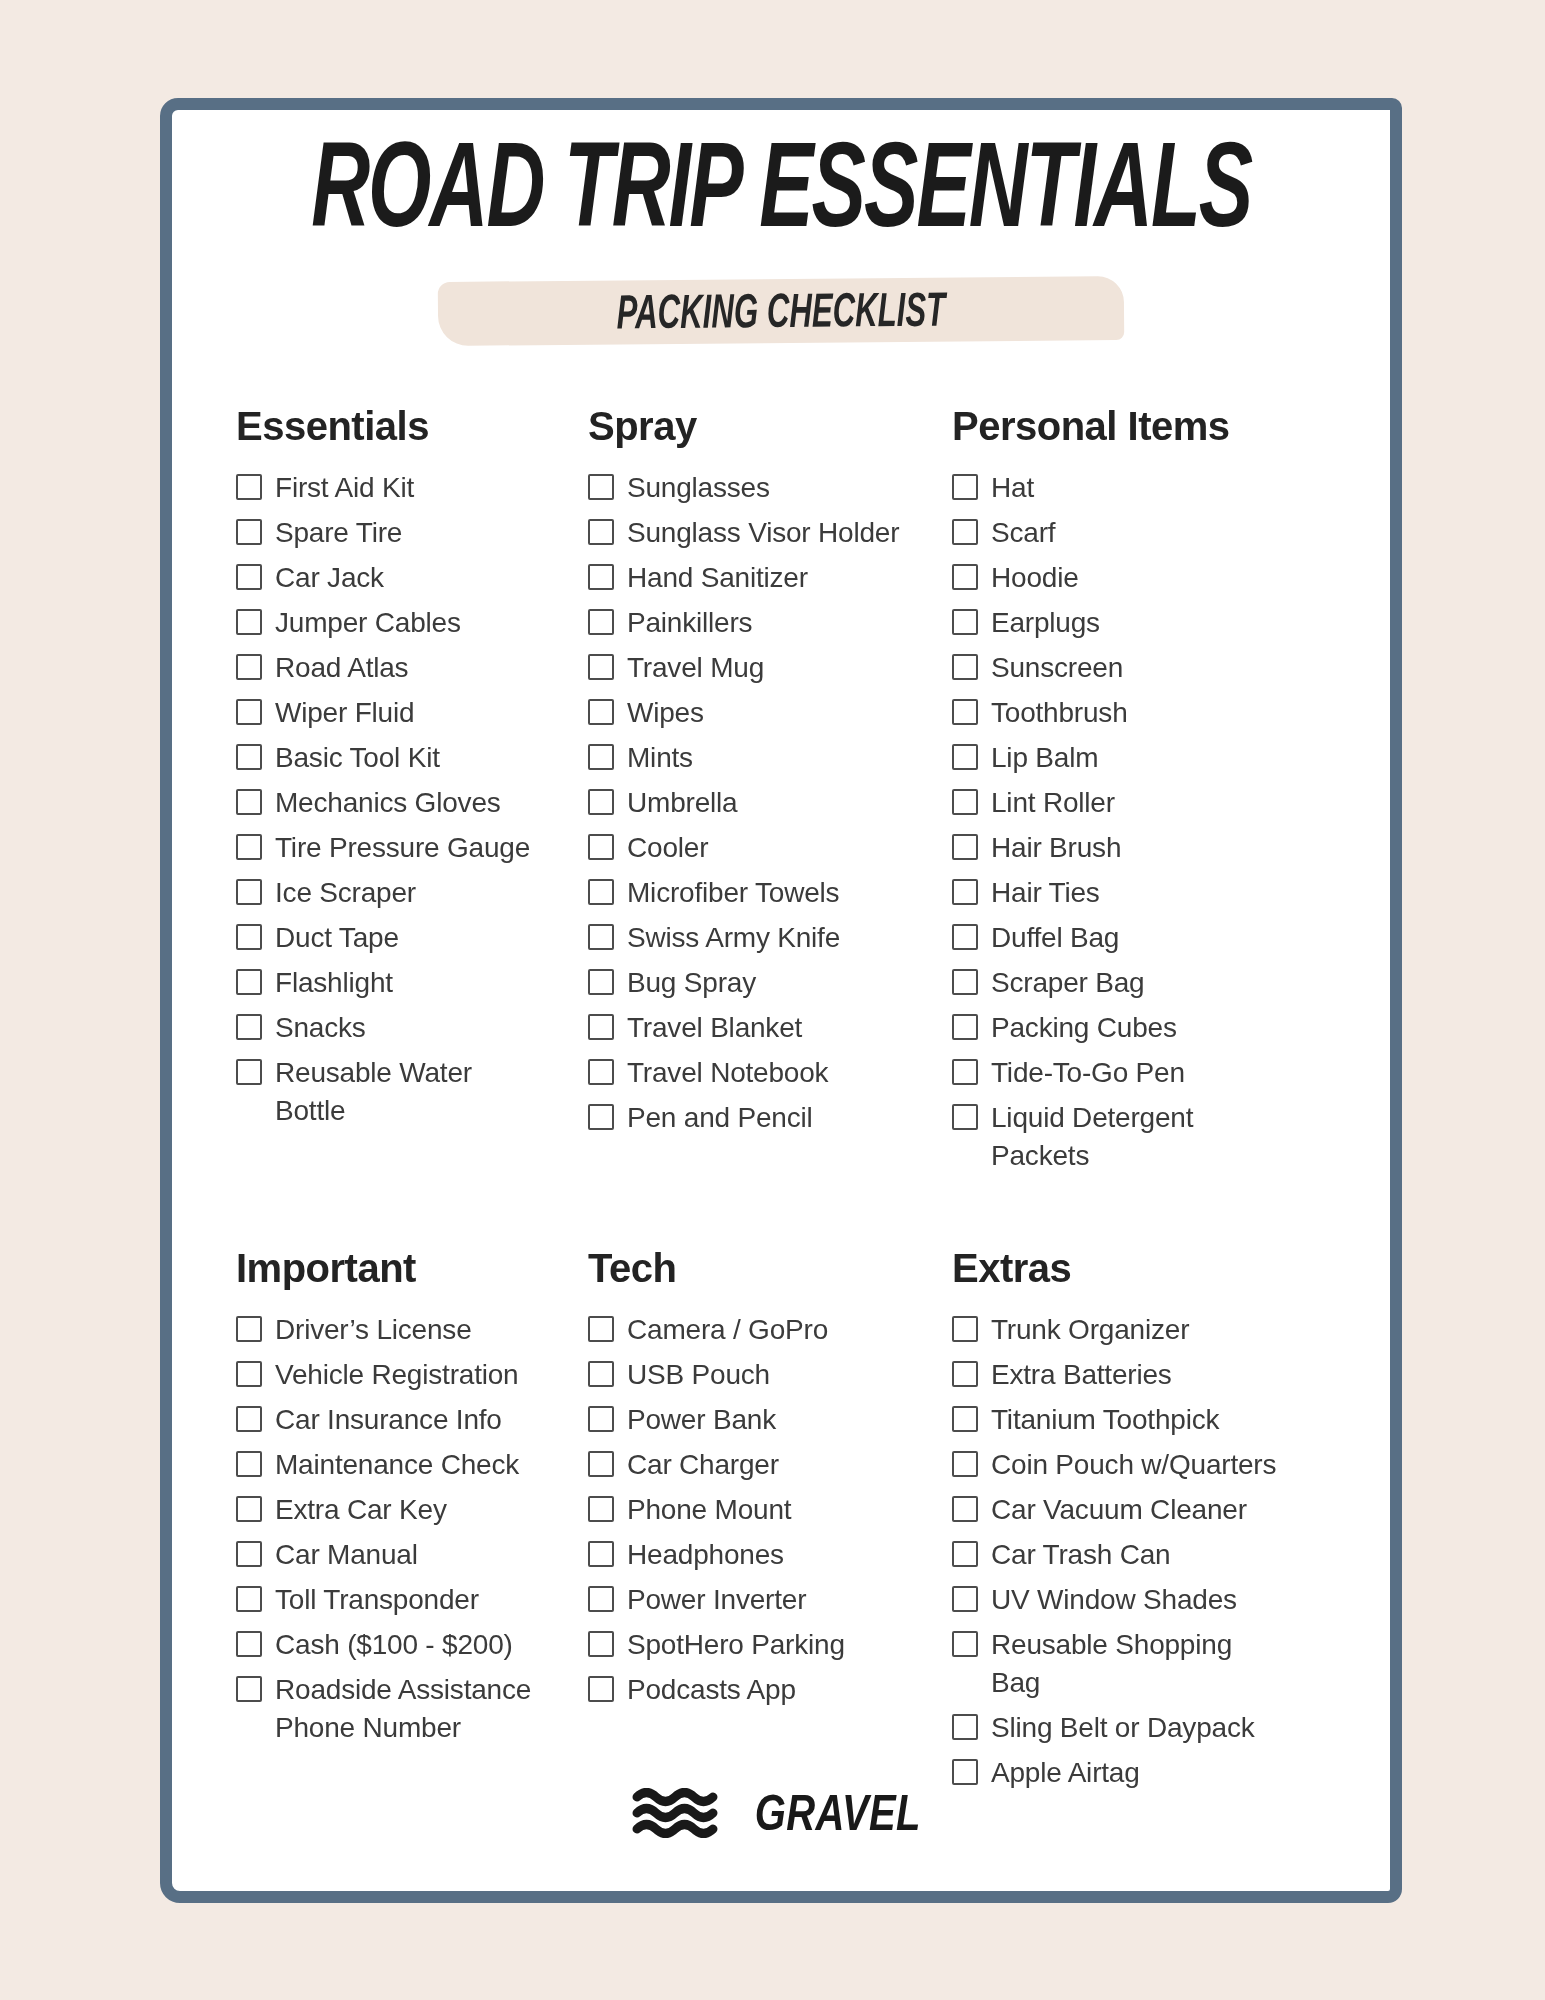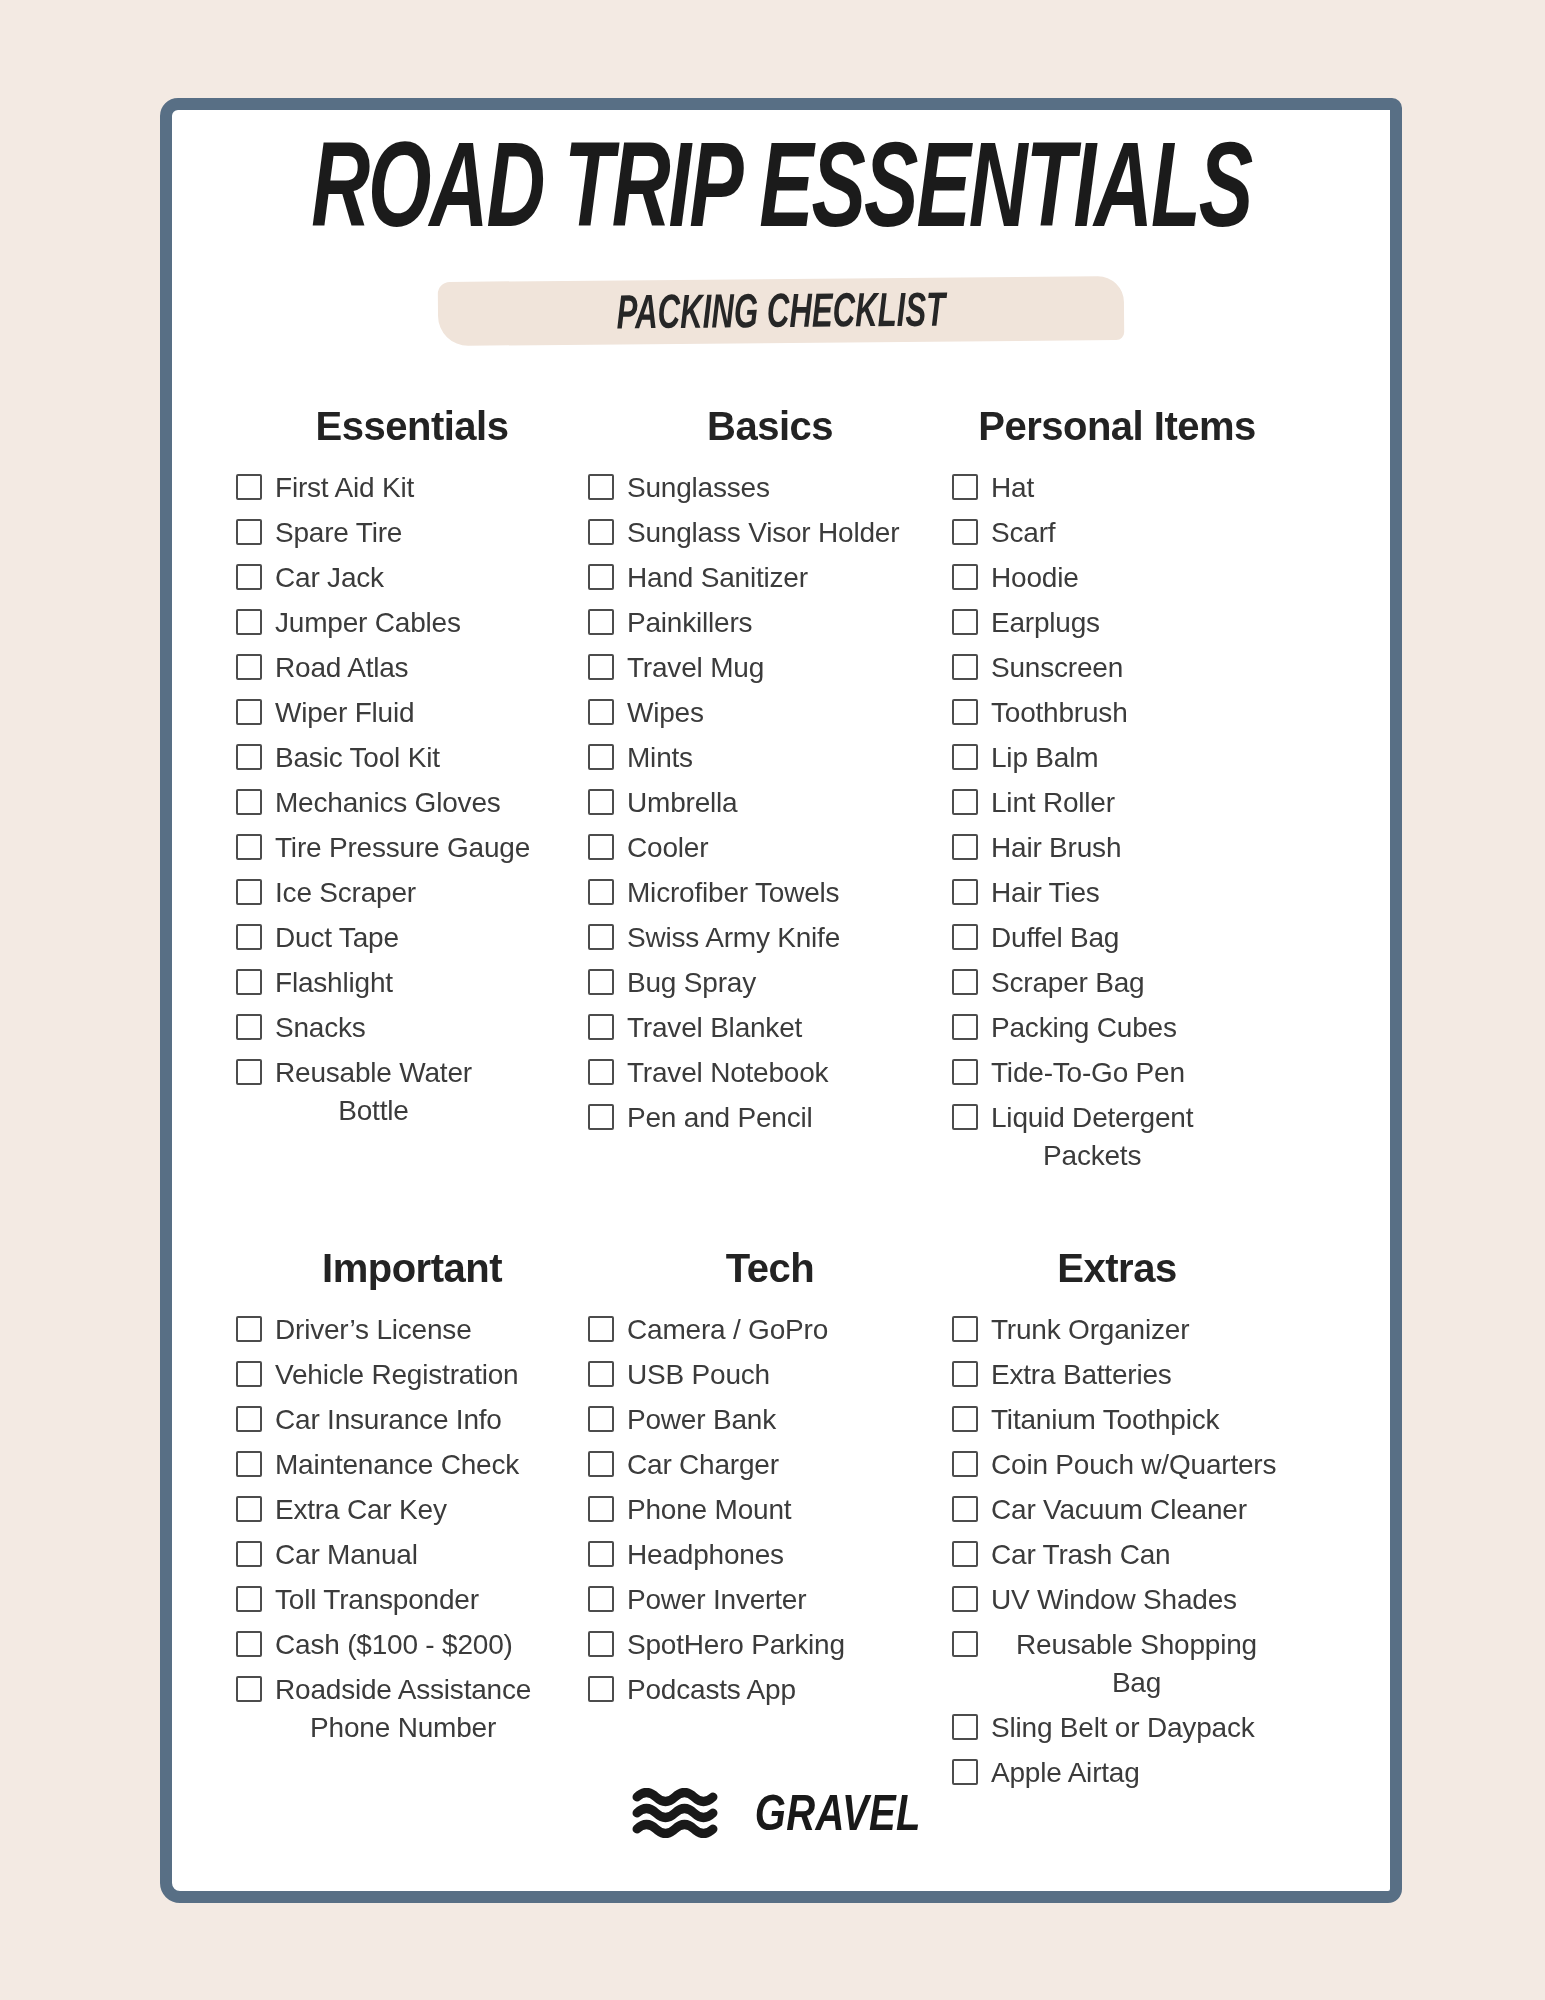--- a/index.html
+++ b/index.html
@@ -13,21 +13,20 @@
     width:1545px;height:2000px;position:relative;
     background:var(--page-bg);
     font-family:"Liberation Sans",sans-serif;
     overflow:hidden;
   }
   .card{
     position:absolute;left:160px;top:98px;width:1242px;height:1805px;
     background:var(--card-bg);
     border:12px solid var(--card-border);
     border-radius:18px 10px 14px 20px;
-    text-align:center;
   }
   .title-wrap{display:flex;justify-content:center;margin-top:22px;}
   .title{
     margin:0;font-style:italic;font-weight:700;font-size:120px;line-height:105px;
     letter-spacing:-3px;color:var(--title-text);white-space:nowrap;
     transform:scaleX(0.68);
   }
   .band{
     width:686px;height:64px;margin:42px auto 0;background:var(--band-bg);
     border-radius:12px 26px 8px 30px;transform:rotate(-0.5deg);
@@ -135,21 +134,21 @@
             <span class="lab">Snacks</span>
           </li>
           <li>
             <span class="cb"></span>
             <span class="lab">Reusable Water
 Bottle</span>
           </li>
         </ul>
       </section>
       <section class="col">
-        <h3>Basics</h3>
+        <h3>Spray</h3>
         <ul>
           <li>
             <span class="cb"></span>
             <span class="lab">Sunglasses</span>
           </li>
           <li>
             <span class="cb"></span>
             <span class="lab">Sunglass Visor Holder</span>
           </li>
           <li>

